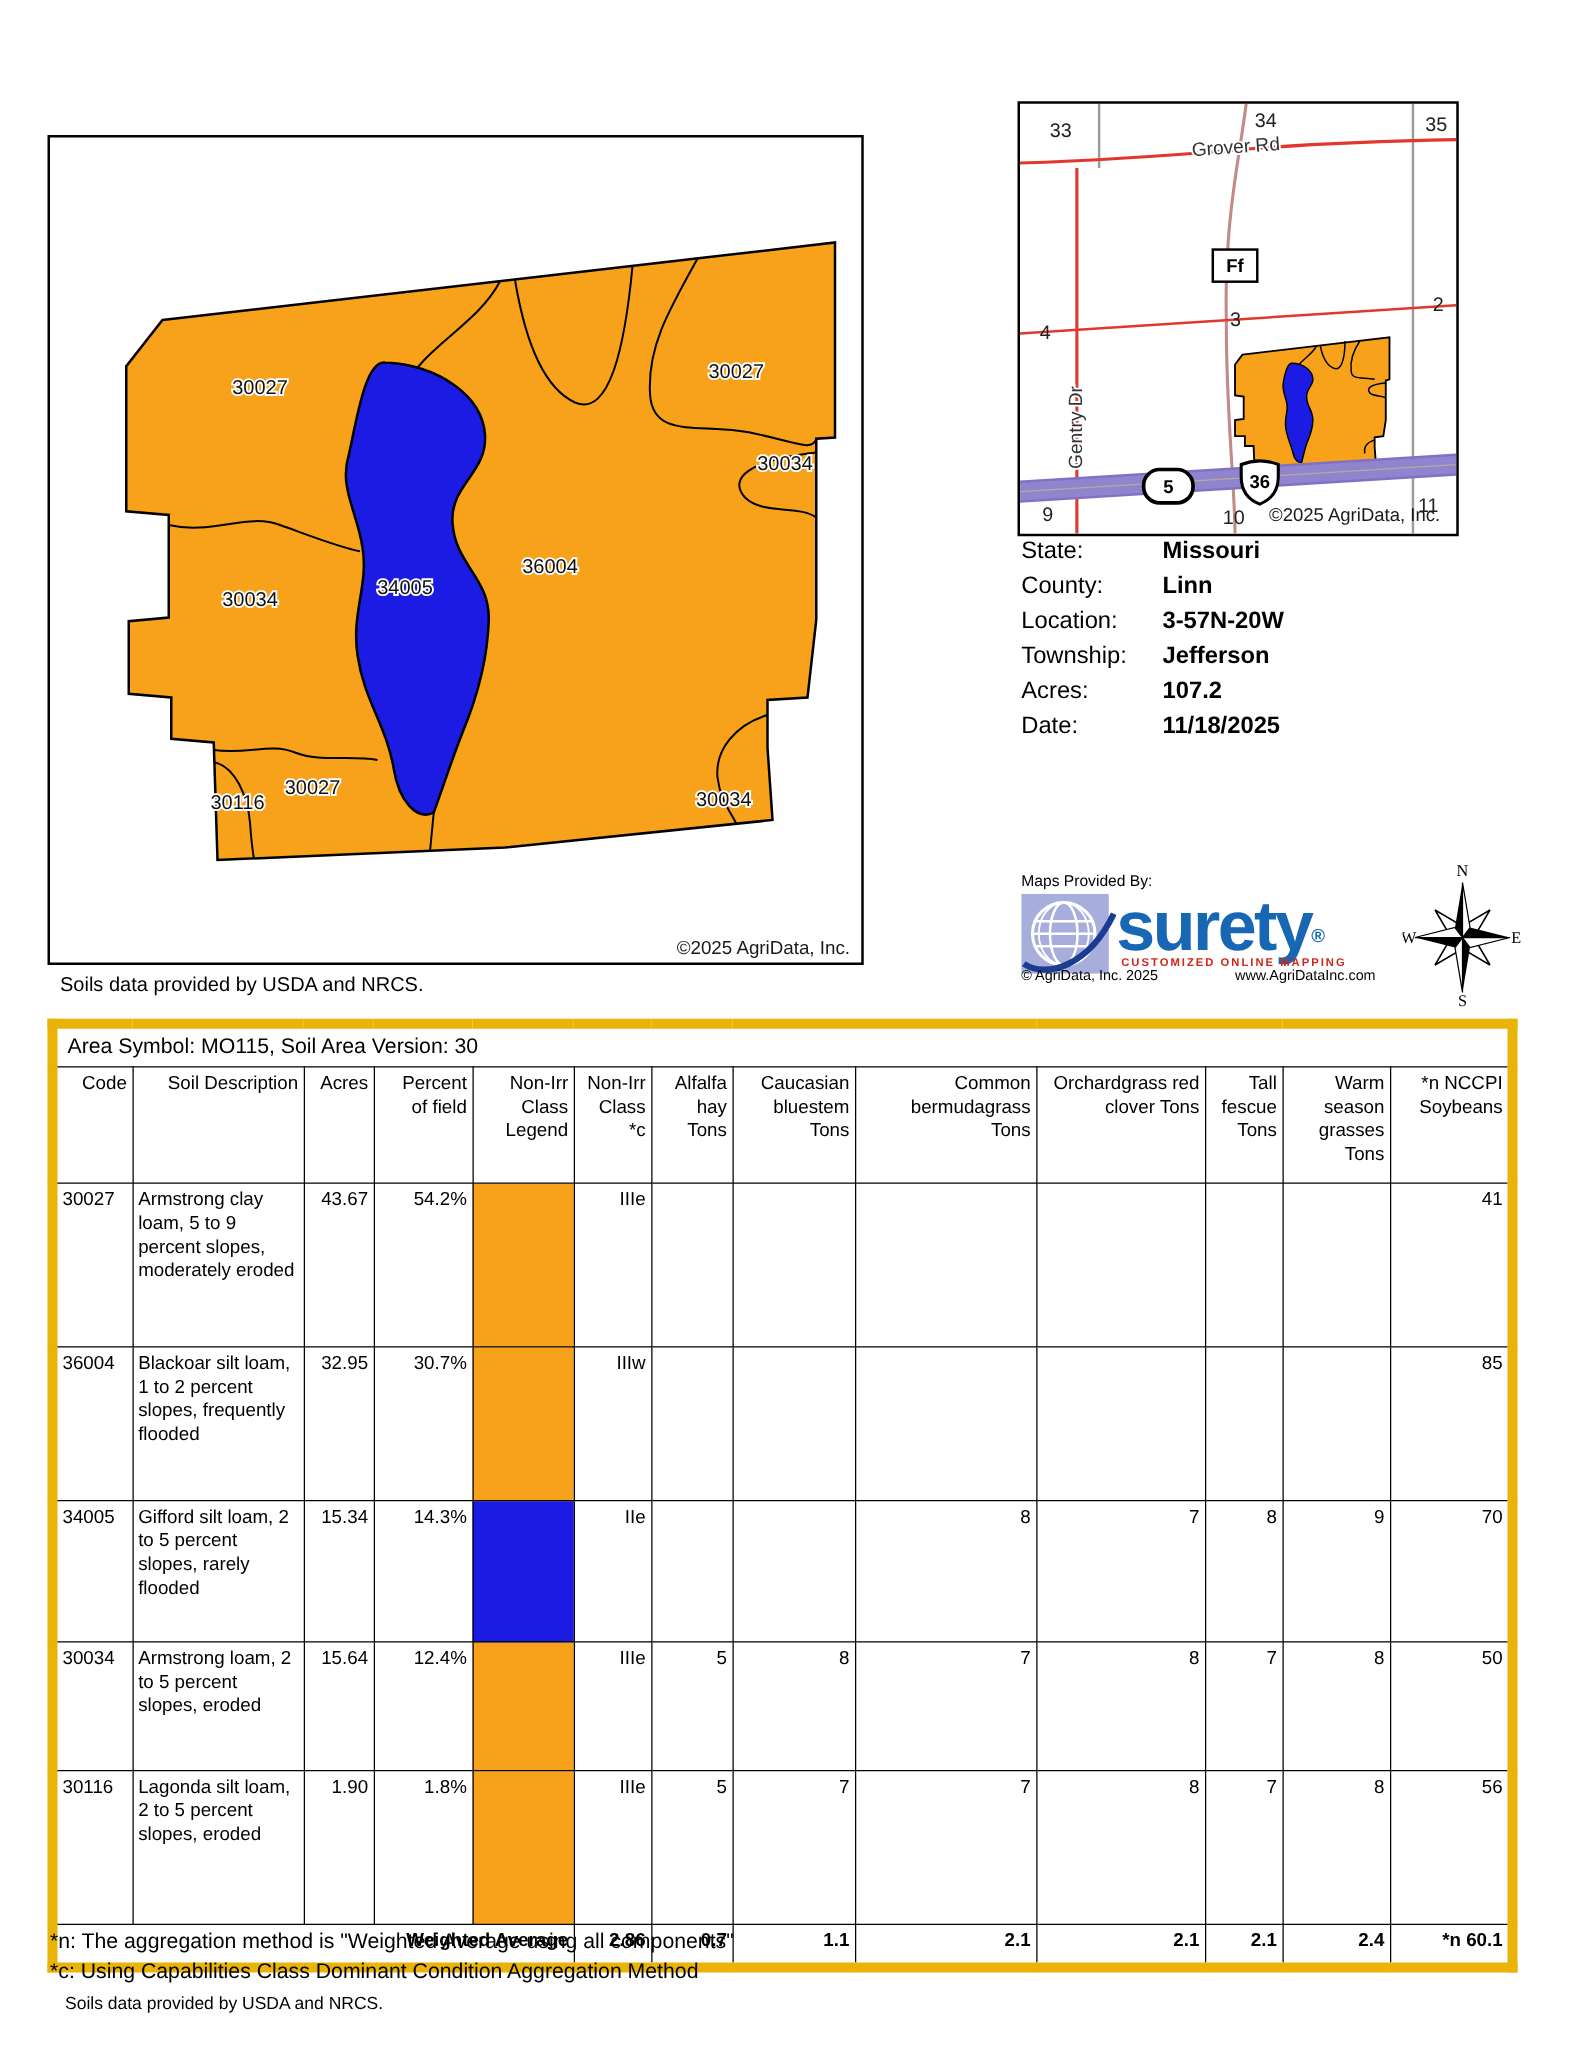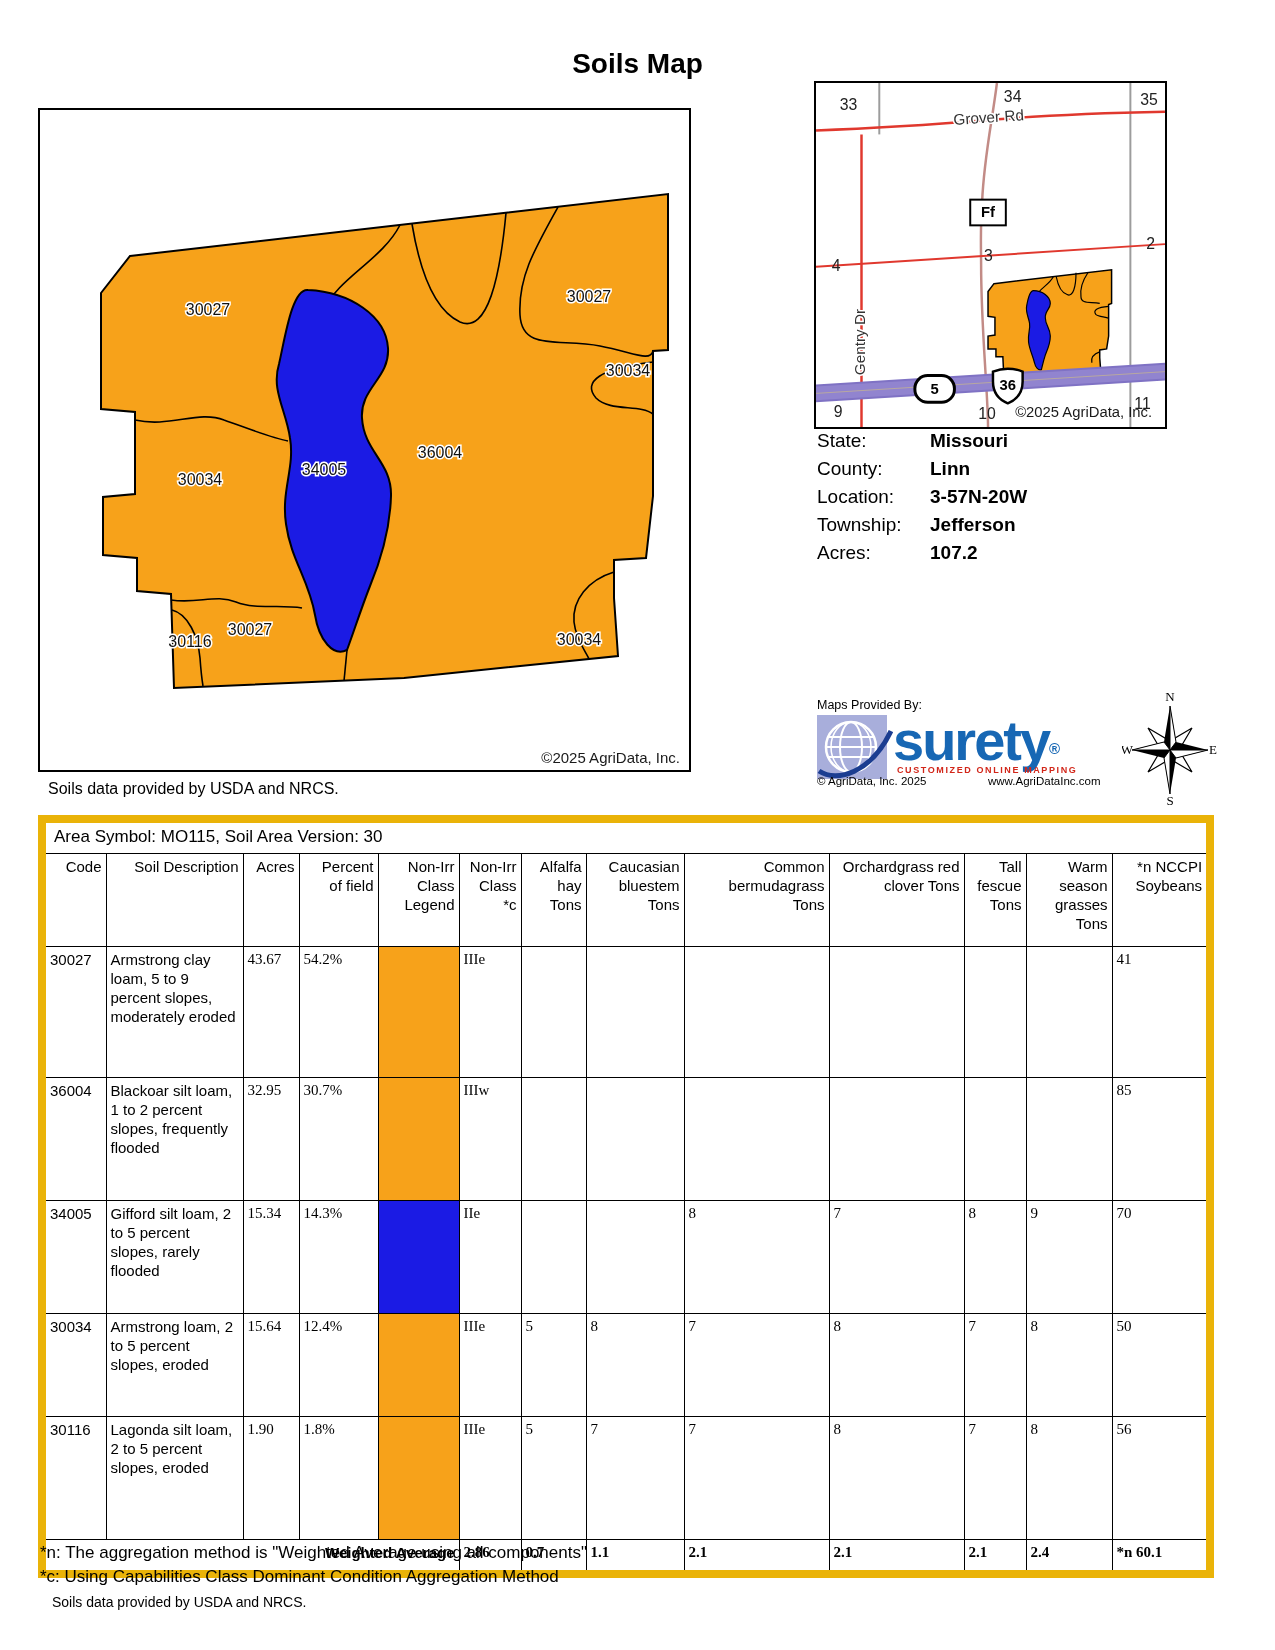--- a/index.html
+++ b/index.html
@@ -21,41 +21,40 @@
   #surety-reg{font-size:15px;font-weight:bold;color:var(--surety-blue);vertical-align:super;}
   #tagline{font-size:9px;font-weight:bold;letter-spacing:1.6px;color:var(--tagline-red);margin:-2px 0 0 4px;}
   #agri-line{left:817px;top:775px;font-size:11.5px;}
   #website{left:988px;top:775px;font-size:11.5px;}
   #compass{left:1122px;top:690px;}
   #soil-table{left:38px;top:815px;border-collapse:collapse;table-layout:fixed;width:1168px;
               border:8px solid #eab308;font-size:15px;}
   #soil-table td,#soil-table th{border:1.5px solid #000;vertical-align:top;padding:3px 4px;line-height:19px;}
   #soil-table th{text-align:right;font-weight:normal;white-space:pre-line;}
   #area-row td{font-size:17px;padding:4px 8px;height:22px;}
-  .num{font-family:Liberation Serif, serif;}
+  .num{text-align:right;}
   .wa td{font-weight:bold;height:24px;vertical-align:middle;margin-top:34px;}
   .wa .lbl{text-align:right;padding-right:8px;}
   #footnotes{left:40px;top:1541px;font-size:17px;line-height:24px;}
   #usda-bottom{left:52px;top:1594px;font-size:14px;}
   .maplabel{font:16px "Liberation Sans",sans-serif;fill:#111;stroke:#fff;stroke-width:3px;
             paint-order:stroke;text-anchor:middle;}
   .copytext{font:15px "Liberation Sans",sans-serif;fill:#1a1a1a;text-anchor:end;}
   .sec-num{font:16px "Liberation Sans",sans-serif;fill:#222;}
   .roadlbl{font:15.5px "Liberation Sans",sans-serif;fill:#333;stroke:#fff;stroke-width:3px;
            paint-order:stroke;text-anchor:middle;}
   .shieldtxt{font:bold 15px "Liberation Sans",sans-serif;fill:#000;text-anchor:middle;}
   .iline{fill:none;stroke:#000;stroke-width:1.6px;}
   .compass-lbl{font:13px "Liberation Serif",serif;fill:#000;text-anchor:middle;}
 </style>
 </head>
 <body>
 
 <div id="page">
 
-  <div id="title" class="abs">Soils Map</div>
 
   <div id="map-box" class="abs">
     <svg width="649" height="660" viewBox="0 0 649 660">
       <path d="M 90,146 L 628,84 L 628,240 L 613,241 L 613,386 L 606,448 L 574,450 L 574,488 L 578,546 L 364,568 L 134,578 L 131,484 L 97,481 L 97,448 L 63,445 L 63,387 L 95,384 L 95,302 L 61,299 L 61,183 Z" style="fill:var(--field-orange);stroke:#000;stroke-width:2px"></path>
       <g>
         <path class="iline" d="M 360,115 C 342,150 298,168 284,200 C 268,234 252,268 250,300"></path>
         <path class="iline" d="M 372,114 C 380,162 394,200 420,212 C 448,224 460,166 466,103"></path>
         <path class="iline" d="M 518,97 C 494,140 478,168 480,205 C 482,242 520,228 560,236 C 595,243 610,252 613,241"></path>
         <path class="iline" d="M 613,252 C 560,258 542,272 556,288 C 570,302 600,294 613,304"></path>
         <path class="iline" d="M 95,310 C 130,318 158,300 184,310 C 212,320 232,328 248,331"></path>
@@ -153,20 +152,24 @@
       <span class="info-label">Location:</span>
       <span class="info-value">3-57N-20W</span>
     </div>
     <div class="info-row">
       <span class="info-label">Township:</span>
       <span class="info-value">Jefferson</span>
     </div>
     <div class="info-row">
       <span class="info-label">Acres:</span>
       <span class="info-value">107.2</span>
+    </div>
+    <div class="info-row">
+      <span class="info-label">Date:</span>
+      <span class="info-value">11/18/2025</span>
     </div>
   </div>
 
   <div id="branding" class="abs">
     <div id="provided-by">Maps Provided By:</div>
     <div id="logo-row">
       <svg width="76" height="64" viewBox="0 0 76 64">
         <rect x="0" y="0" width="70" height="64" style="fill:var(--surety-globe)"></rect>
         <circle cx="34" cy="32" r="25" fill="none" stroke="#fff" stroke-width="2.5"></circle>
         <ellipse cx="34" cy="32" rx="11" ry="25" fill="none" stroke="#fff" stroke-width="2"></ellipse>

